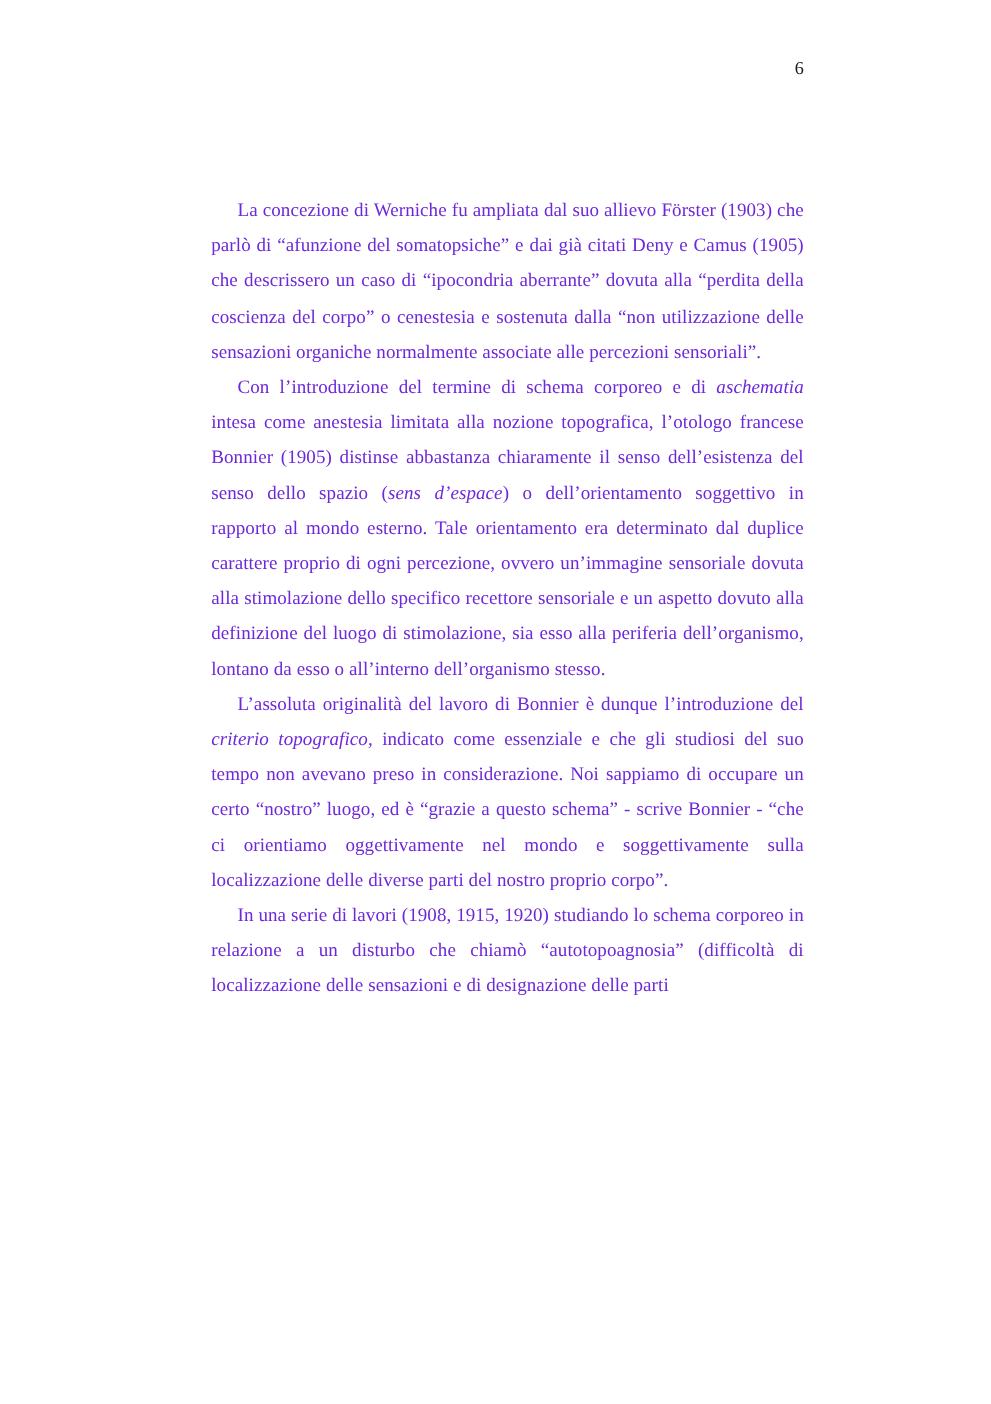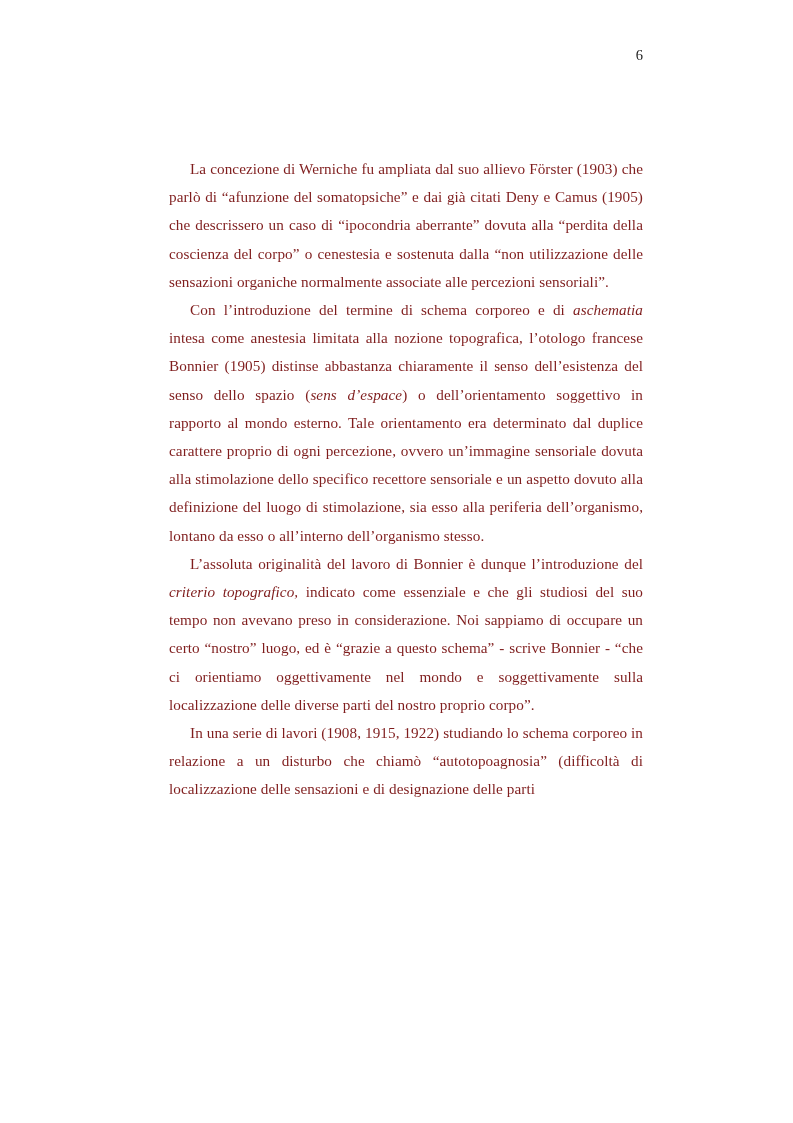--- a/index.html
+++ b/index.html
@@ -33,34 +33,34 @@
     left: 169px;
     width: 474px;
   }
   .para {
     margin: 0;
     padding: 0;
     text-indent: 21px;
     text-align: justify;
     font-size: 15.2px;
     line-height: 28.2px;
-    color: #7f1d1d;
+    color: #6d28d9;
     -webkit-font-smoothing: antialiased;
     letter-spacing: 0.005em;
   }
   .para em {
   }
 </style>
 </head>
 <body>
 
 <div class="page">
 
   <div class="page-number">6</div>
 
   <div class="text-column">
     <p class="para">La concezione di Werniche fu ampliata dal suo allievo Förster (1903) che parlò di “afunzione del somatopsiche” e dai già citati Deny e Camus (1905) che descrissero un caso di “ipocondria aberrante” dovuta alla “perdita della coscienza del corpo” o cenestesia e sostenuta dalla “non utilizzazione delle sensazioni organiche normalmente associate alle percezioni sensoriali”.</p>
     <p class="para">Con l’introduzione del termine di schema corporeo e di <em>aschematia</em> intesa come anestesia limitata alla nozione topografica, l’otologo francese Bonnier (1905) distinse abbastanza chiaramente il senso dell’esistenza del senso dello spazio (<em>sens d’espace</em>) o dell’orientamento soggettivo in rapporto al mondo esterno. Tale orientamento era determinato dal duplice carattere proprio di ogni percezione, ovvero un’immagine sensoriale dovuta alla stimolazione dello specifico recettore sensoriale e un aspetto dovuto alla definizione del luogo di stimolazione, sia esso alla periferia dell’organismo, lontano da esso o all’interno dell’organismo stesso.</p>
     <p class="para">L’assoluta originalità del lavoro di Bonnier è dunque l’introduzione del <em>criterio topografico,</em> indicato come essenziale e che gli studiosi del suo tempo non avevano preso in considerazione. Noi sappiamo di occupare un certo “nostro” luogo, ed è “grazie a questo schema” - scrive Bonnier - “che ci orientiamo oggettivamente nel mondo e soggettivamente sulla localizzazione delle diverse parti del nostro proprio corpo”.</p>
-    <p class="para">In una serie di lavori (1908, 1915, 1922) studiando lo schema corporeo in relazione a un disturbo che chiamò “autotopoagnosia” (difficoltà di localizzazione delle sensazioni e di designazione delle parti</p>
+    <p class="para">In una serie di lavori (1908, 1915, 1920) studiando lo schema corporeo in relazione a un disturbo che chiamò “autotopoagnosia” (difficoltà di localizzazione delle sensazioni e di designazione delle parti</p>
   </div>
 
 </div>
 
 </body></html>

